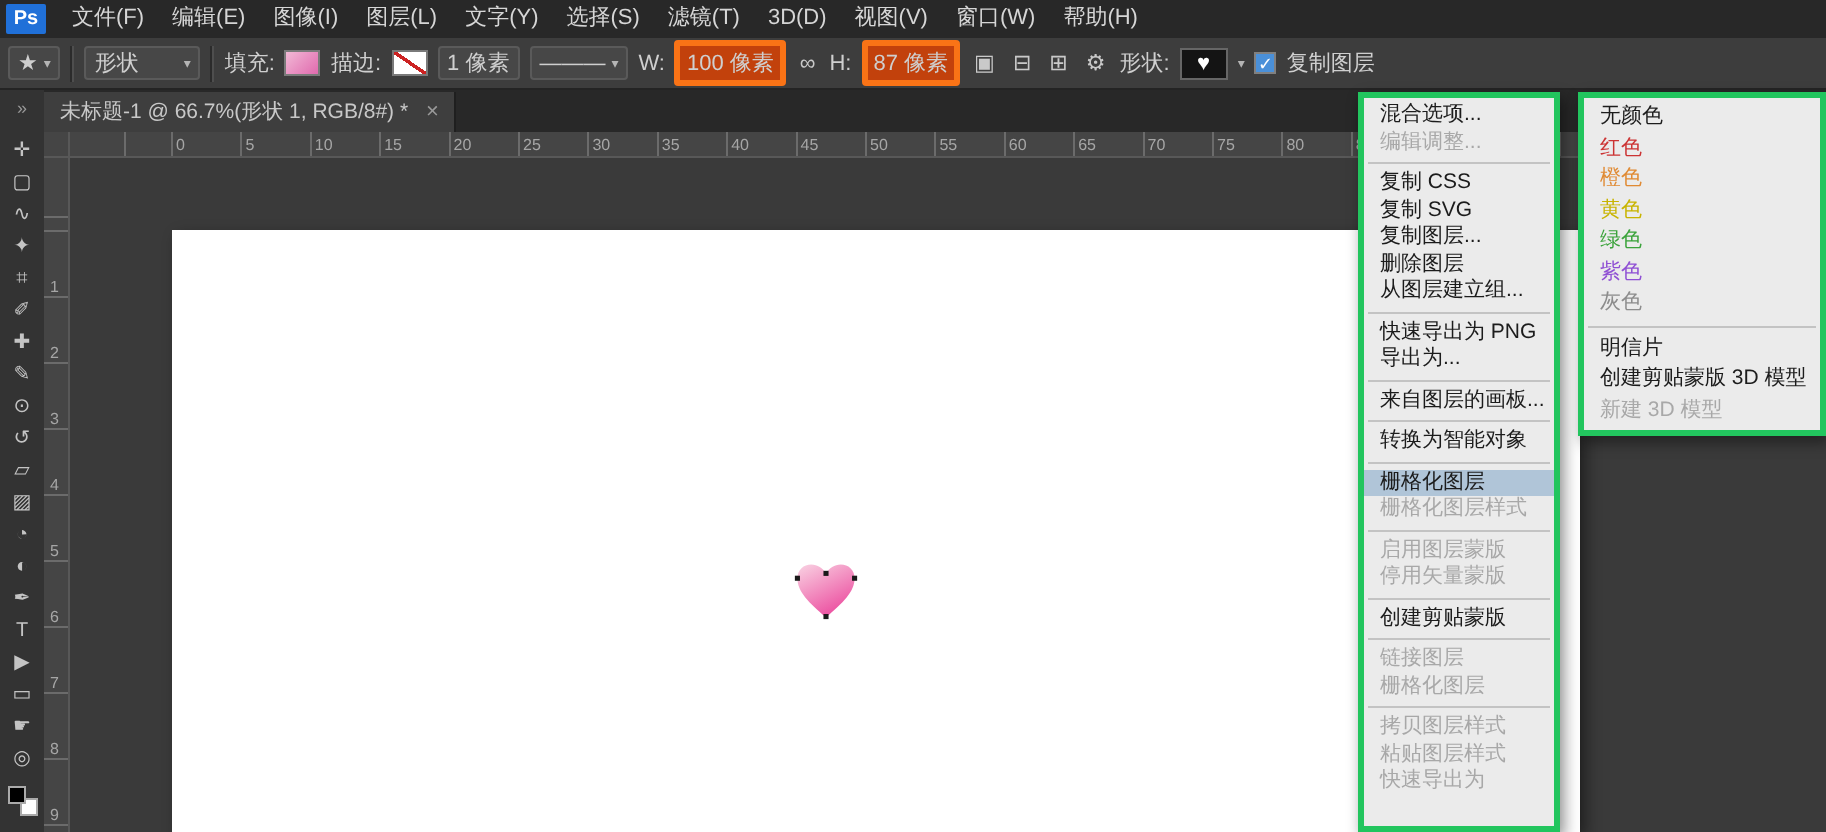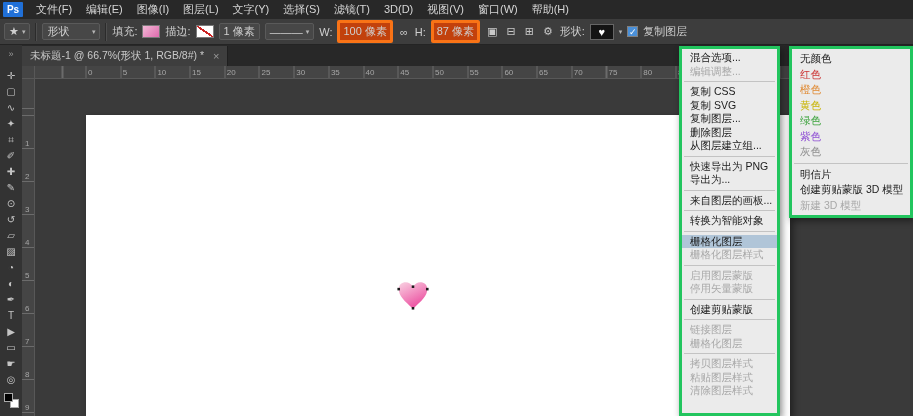--- a/index.html
+++ b/index.html
@@ -255,21 +255,21 @@
     <div class="mi disabled">启用图层蒙版</div>
     <div class="mi disabled">停用矢量蒙版</div>
     <div class="msep"></div>
     <div class="mi">创建剪贴蒙版</div>
     <div class="msep"></div>
     <div class="mi disabled">链接图层</div>
     <div class="mi disabled">栅格化图层</div>
     <div class="msep"></div>
     <div class="mi disabled">拷贝图层样式</div>
     <div class="mi disabled">粘贴图层样式</div>
-    <div class="mi disabled">清除图层样式</div>
+    <div class="mi disabled">快速导出为</div>
   </div>
 <div id="submenu" class="menu-panel">
     <div class="mi">无颜色</div>
     <div class="mi" style="color: rgb(204, 51, 51);">红色</div>
     <div class="mi" style="color: rgb(224, 138, 51);">橙色</div>
     <div class="mi" style="color: rgb(200, 180, 0);">黄色</div>
     <div class="mi" style="color: rgb(59, 163, 59);">绿色</div>
     <div class="mi" style="color: rgb(143, 79, 212);">紫色</div>
     <div class="mi" style="color: rgb(140, 140, 140);">灰色</div>
     <div class="msep"></div>

